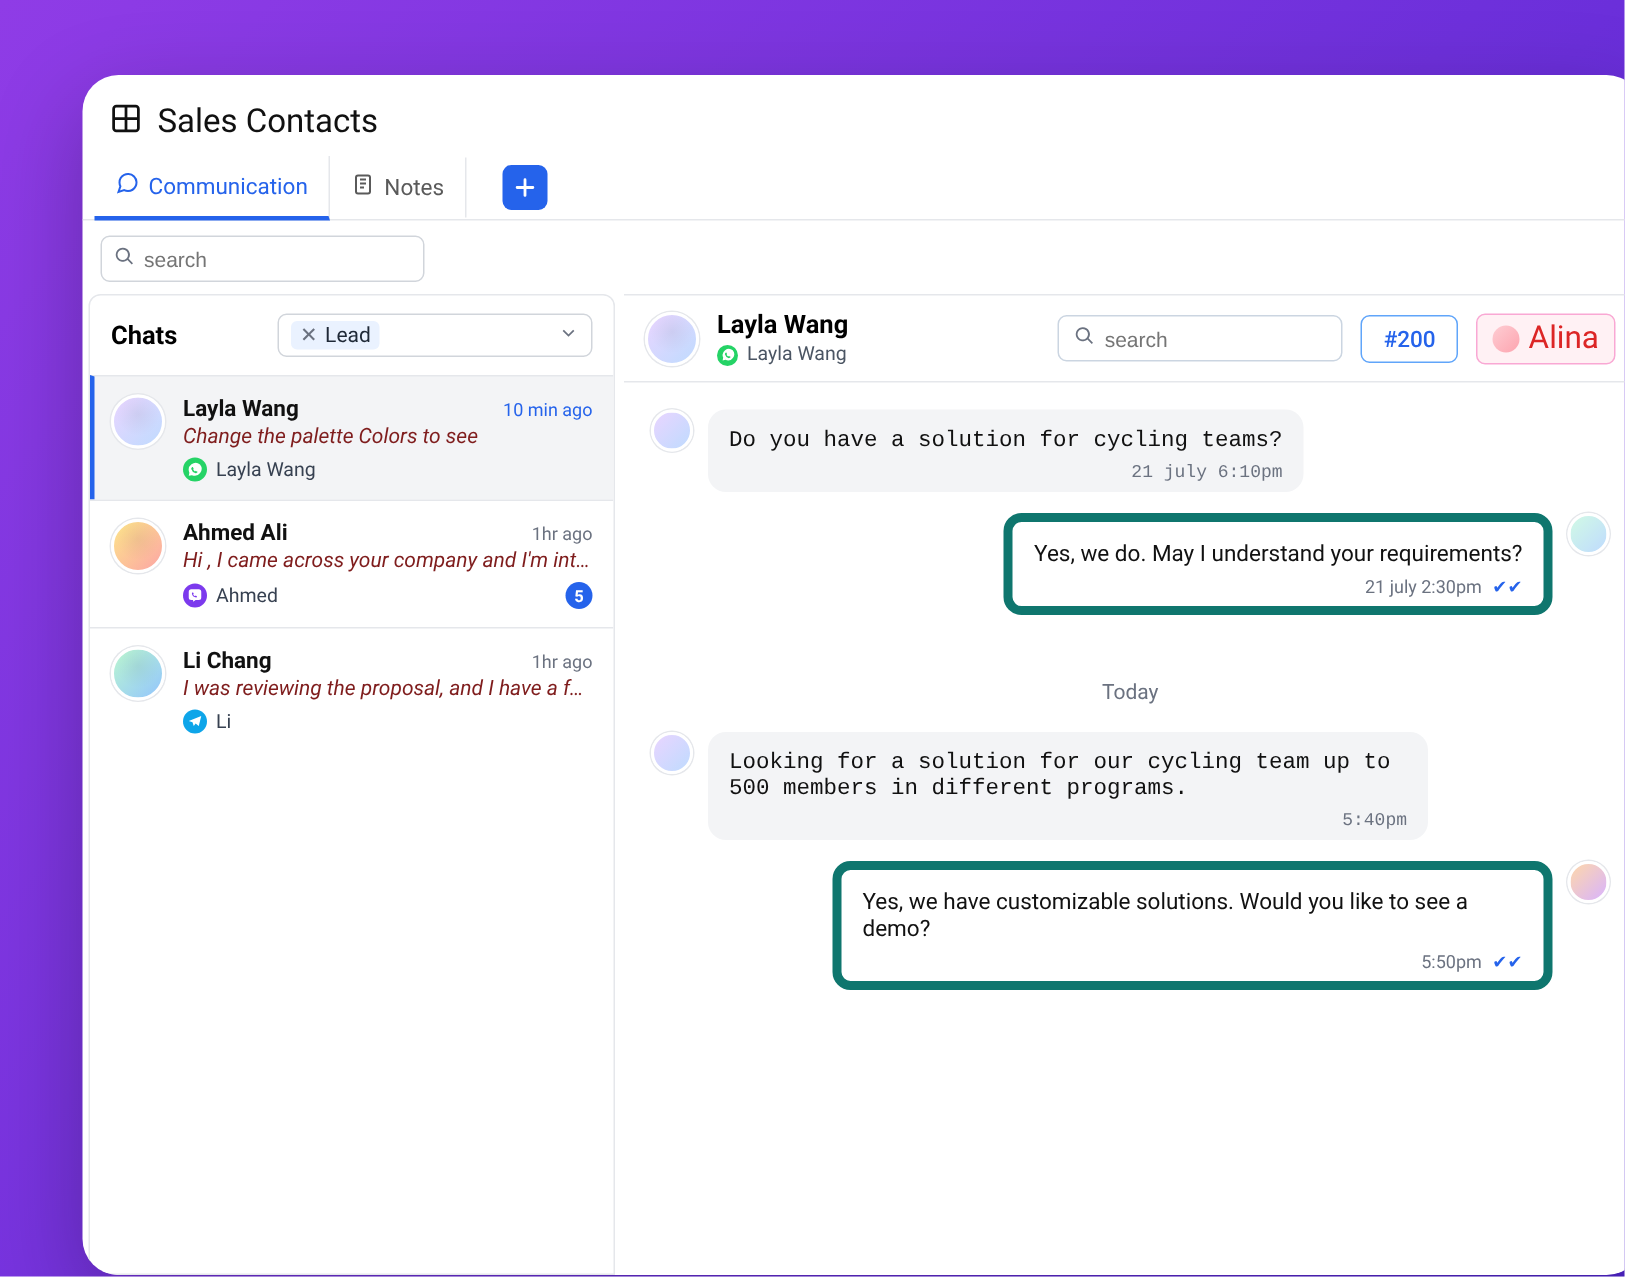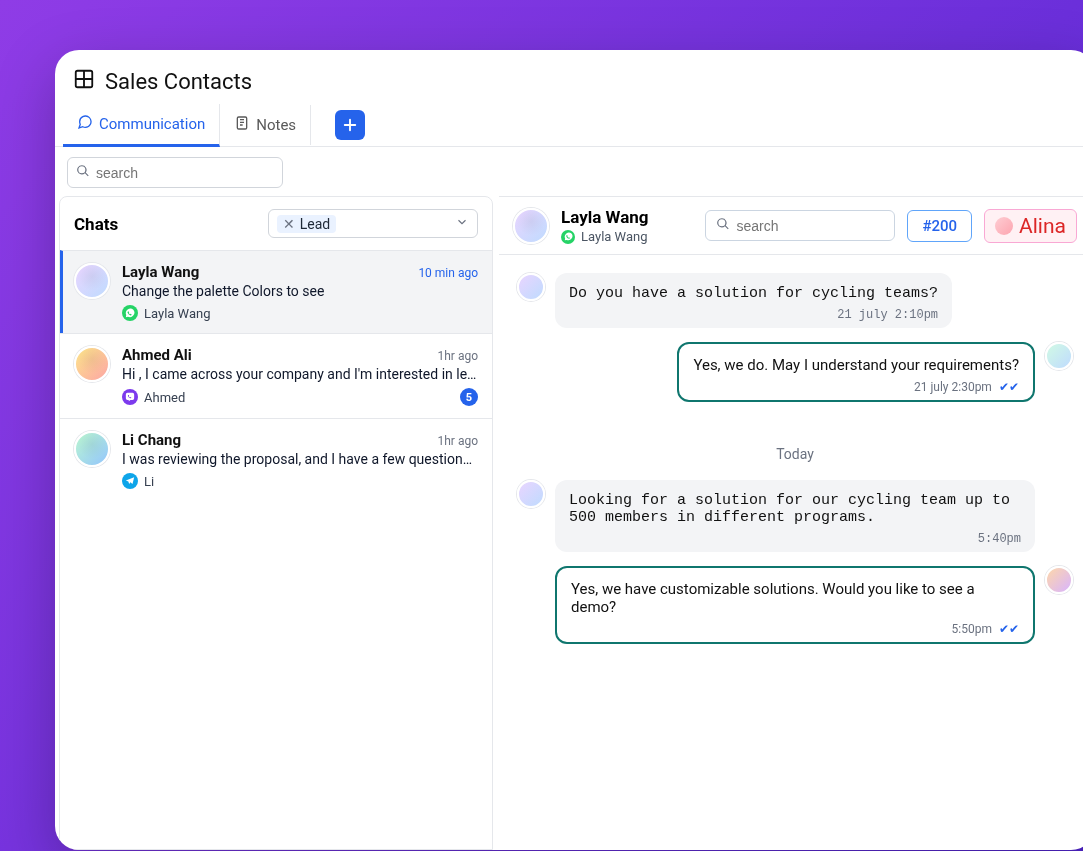--- a/index.html
+++ b/index.html
@@ -76,21 +76,21 @@
     border: none; outline: none; font-size: 14px; color: #6b7280;
     width: 100%; margin-left: 6px; background: transparent;
   }
   .main {
     flex: 1;
     display: flex;
     padding: 0 4px 0 4px;
     min-height: 0;
   }
   .left-panel {
-    width: 434px;
+    width: 351px;
     border: 1px solid #e5e7eb;
     border-radius: 8px 8px 0 0;
     display: flex;
     flex-direction: column;
     overflow: hidden;
     margin-right: 6px;
   }
   .chats-header {
     display: flex; align-items: center; justify-content: space-between;
     padding: 12px 14px;
@@ -132,21 +132,21 @@
   }
   .avatar::after {
     content: ""; position: absolute; inset: 0;
     background: radial-gradient(circle at 50% 35%, rgba(0,0,0,0.05), transparent 55%);
   }
   .chat-body { flex: 1; min-width: 0; }
   .chat-top { display: flex; justify-content: space-between; align-items: baseline; }
   .chat-name { font-weight: 700; font-size: 15px; color: #111; }
   .chat-time { font-size: 12px; color: #2563eb; }
   .chat-time.muted { color: #6b7280; }
-  .chat-preview { font-size: 14px; color: #0f172a; white-space: nowrap; overflow: hidden; text-overflow: ellipsis; margin-top: 2px; }
+  .chat-preview { font-size: 14px; color: #7f1d1d; white-space: nowrap; overflow: hidden; text-overflow: ellipsis; margin-top: 2px; font-style: italic; }
   .chat-meta { display: flex; align-items: center; gap: 6px; margin-top: 6px; }
   .platform-icon {
     width: 16px; height: 16px; border-radius: 50%;
     display: flex; align-items: center; justify-content: center;
     font-size: 10px; font-weight: 700; color: #fff;
   }
   .wa { background: #25d366; }
   .viber { background: #7c3aed; }
   .telegram { background: #0ea5e9; }
   .platform-name { font-size: 13px; color: #374151; }
@@ -195,21 +195,21 @@
   .msg-row.them { justify-content: flex-start; font-family: Liberation Mono, monospace; }
   .msg-row.me { justify-content: flex-end; }
   .bubble {
     max-width: 480px;
     border-radius: 12px;
     padding: 12px 14px 6px 14px;
     font-size: 15px; color: #111;
     position: relative;
   }
   .them .bubble { background: #f3f4f6; }
-  .me .bubble { background: #fff; border: 2px solid #0f766e; }
+  .me .bubble { background: #fff; border: 6px solid #0f766e; }
   .msg-time { display: block; text-align: right; font-size: 12px; color: #6b7280; margin-top: 6px; }
   .me .msg-time { color: #6b7280; }
   .ticks { color: #2563eb; margin-left: 4px; font-size: 12px; }
   .divider {
     text-align: center; color: #6b7280; font-size: 14px;
     margin: 30px 0 18px 0;
   }
   .sm-avatar {
     width: 28px; height: 28px; border-radius: 50%;
     background: linear-gradient(135deg, #e9d5ff, #bfdbfe);
@@ -377,21 +377,21 @@
           <span>Alina</span>
         </div>
       </div>
 
       <div class="messages">
 
         <div class="msg-row them">
           <div class="sm-avatar"></div>
           <div class="bubble">
             <span>Do you have a solution for cycling teams?</span>
-            <span class="msg-time">21 july 2:10pm</span>
+            <span class="msg-time">21 july 6:10pm</span>
           </div>
         </div>
 
         <div class="msg-row me">
           <div class="bubble">
             <span>Yes, we do. May I understand your requirements?</span>
             <span class="msg-time">
               <span>21 july 2:30pm</span>
               <span class="ticks">✔✔</span>
             </span>

